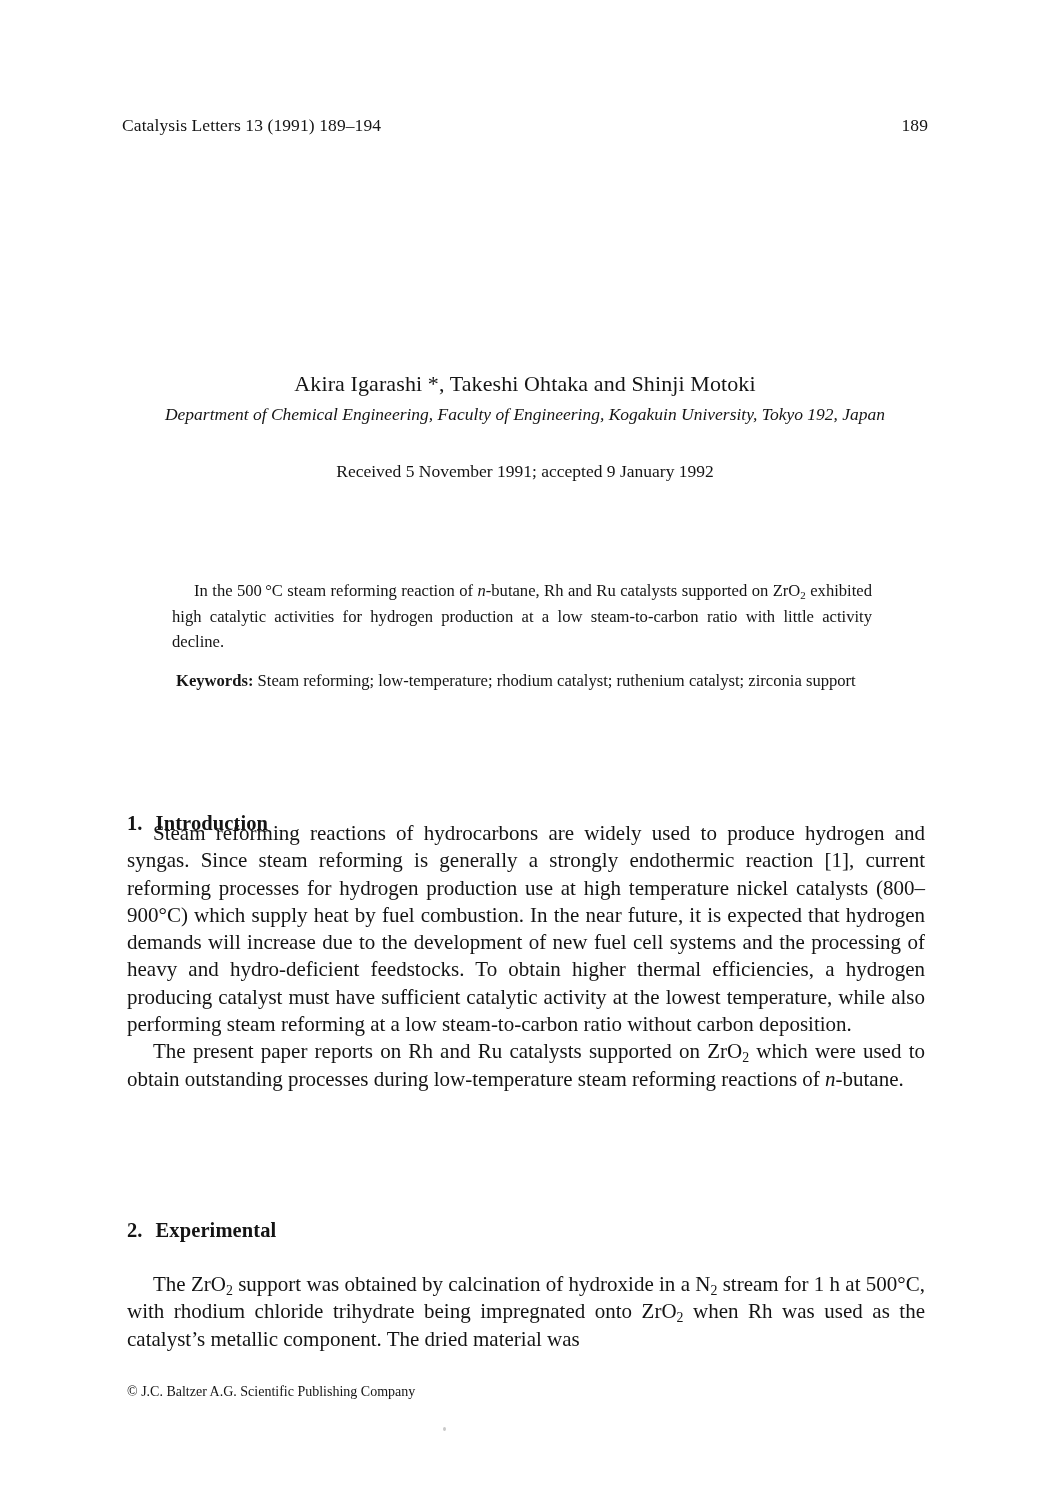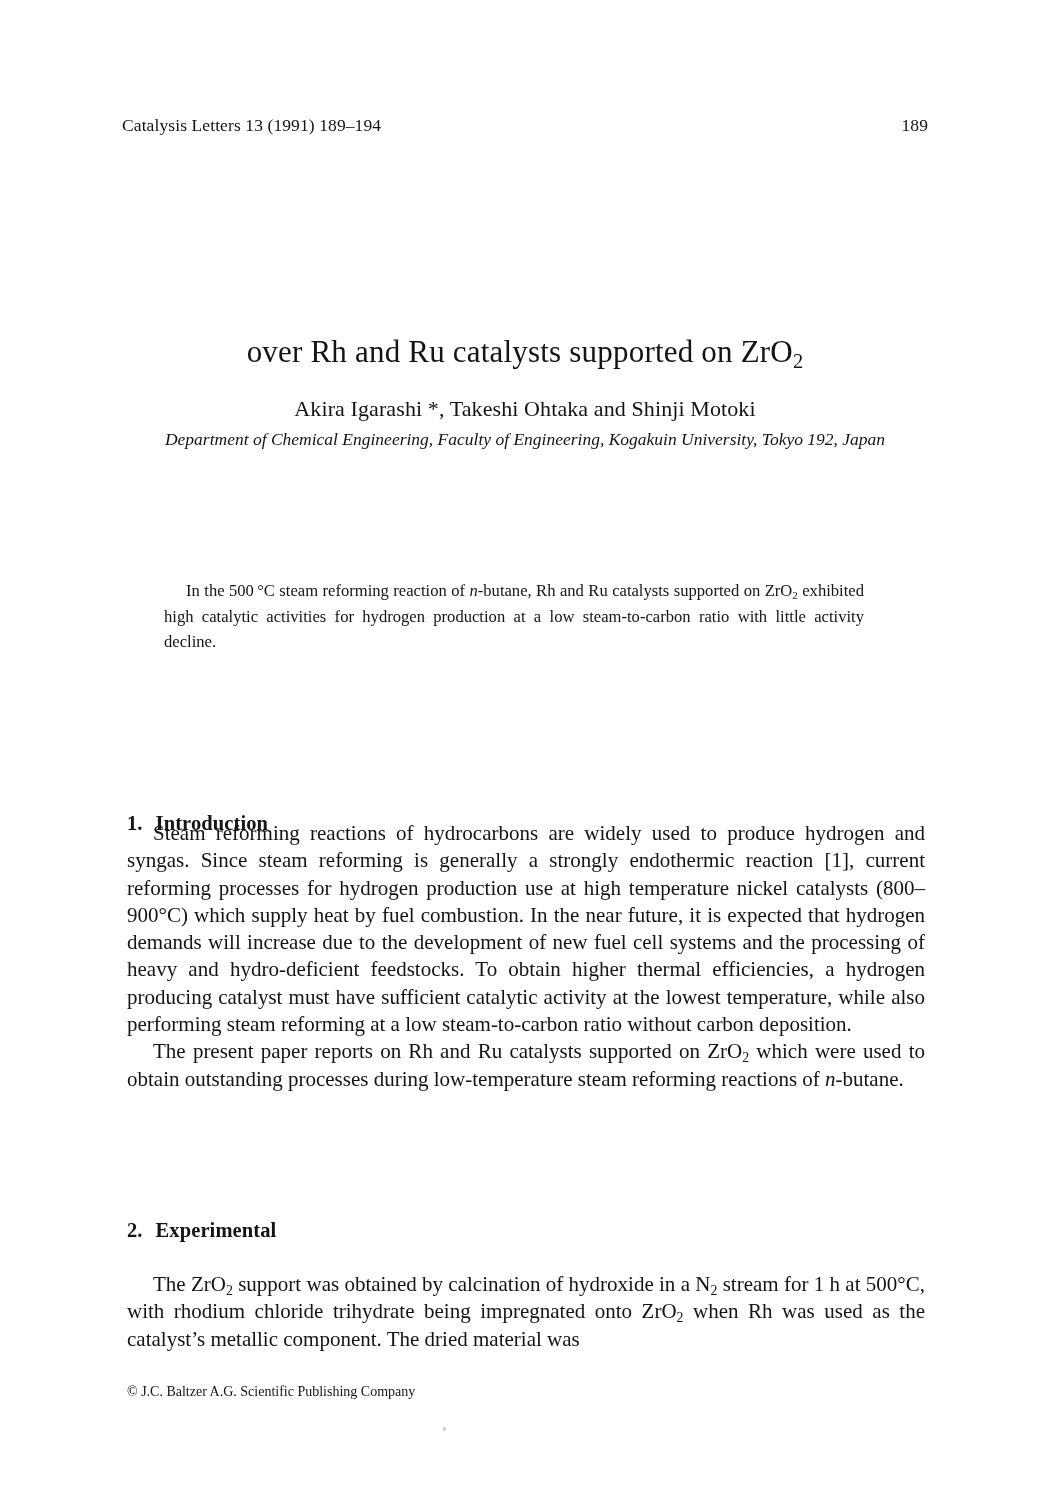--- a/index.html
+++ b/index.html
@@ -50,42 +50,42 @@
     font-size: 31px;
     line-height: 45px;
     letter-spacing: 0.2px;
     font-weight: normal;
     margin: 0;
   }
   .title .it { font-style: italic; }
   sub { font-size: 0.66em; vertical-align: -0.28em; line-height: 0; }
 
   .authors {
-    margin-top: 20px;
+    margin-top: 40px;
     font-size: 22px;
     line-height: 30px;
     letter-spacing: 0.1px;
   }
   .affiliation {
     margin-top: 2px;
     font-size: 17.5px;
     line-height: 26px;
     font-style: italic;
     padding: 0 20px;
   }
   .received {
     margin-top: 32px;
     font-size: 17.5px;
     line-height: 24px;
   }
 
   
   .abstract {
     position: absolute;
-    left: 164px;
+    left: 172px;
     top: 578px;
     width: 700px;
     font-size: 16.6px;
     line-height: 25.5px;
     text-align: justify;
     text-justify: inter-word;
   }
   .abstract-para { margin: 0; text-indent: 22px; }
 
   .keywords {
@@ -156,31 +156,34 @@
 <div class="page">
 
   <div class="runhead">
     <span class="runhead-journal">Catalysis Letters 13 (1991) 189–194</span>
     <span class="runhead-page">189</span>
   </div>
 
   <div class="titleblock">
     <h1 class="title">
       <br>
-      <span><span>over Rh and Ru catalysts supported on ZrO</span><sub>2</sub></span>
     </h1>
 
     <div class="authors">Akira Igarashi *, Takeshi Ohtaka and Shinji Motoki</div>
     <div class="affiliation">Department of Chemical Engineering, Faculty of Engineering, Kogakuin University, Tokyo 192, Japan</div>
+    <div class="received">Received 5 November 1991; accepted 9 January 1992</div>
   </div>
 
   <div class="abstract">
     <p class="abstract-para"><span>In the 500 °C steam reforming reaction of </span><span class="it" style="font-style:italic">n</span><span>-butane, Rh and Ru catalysts supported on ZrO</span><sub>2</sub><span> exhibited high catalytic activities for hydrogen production at a low steam-to-carbon ratio with little activity decline.</span></p>
   </div>
 
+  <div class="keywords">
+    <p><span class="kw-label">Keywords:</span><span> Steam reforming; low-temperature; rhodium catalyst; ruthenium catalyst; zirconia support</span></p>
+  </div>
 
   <div class="section-head" id="intro-head">
     <span class="num">1.</span><span>Introduction</span>
   </div>
 
   <div class="body-block" id="intro-body">
     <p><span>Steam reforming reactions of hydrocarbons are widely used to produce hydrogen and syngas. Since steam reforming is generally a strongly endothermic reaction [1], current reforming processes for hydrogen production use at high temperature nickel catalysts (800–900°C) which supply heat by fuel combustion. In the near future, it is expected that hydrogen demands will increase due to the development of new fuel cell systems and the processing of heavy and hydro-deficient feedstocks. To obtain higher thermal efficiencies, a hydrogen producing catalyst must have sufficient catalytic activity at the lowest temperature, while also performing steam reforming at a low steam-to-carbon ratio without carbon deposition.</span></p>
     <p><span>The present paper reports on Rh and Ru catalysts supported on ZrO</span><sub>2</sub><span> which were used to obtain outstanding processes during low-temperature steam reforming reactions of </span><span style="font-style:italic">n</span><span>-butane.</span></p>
   </div>
 

